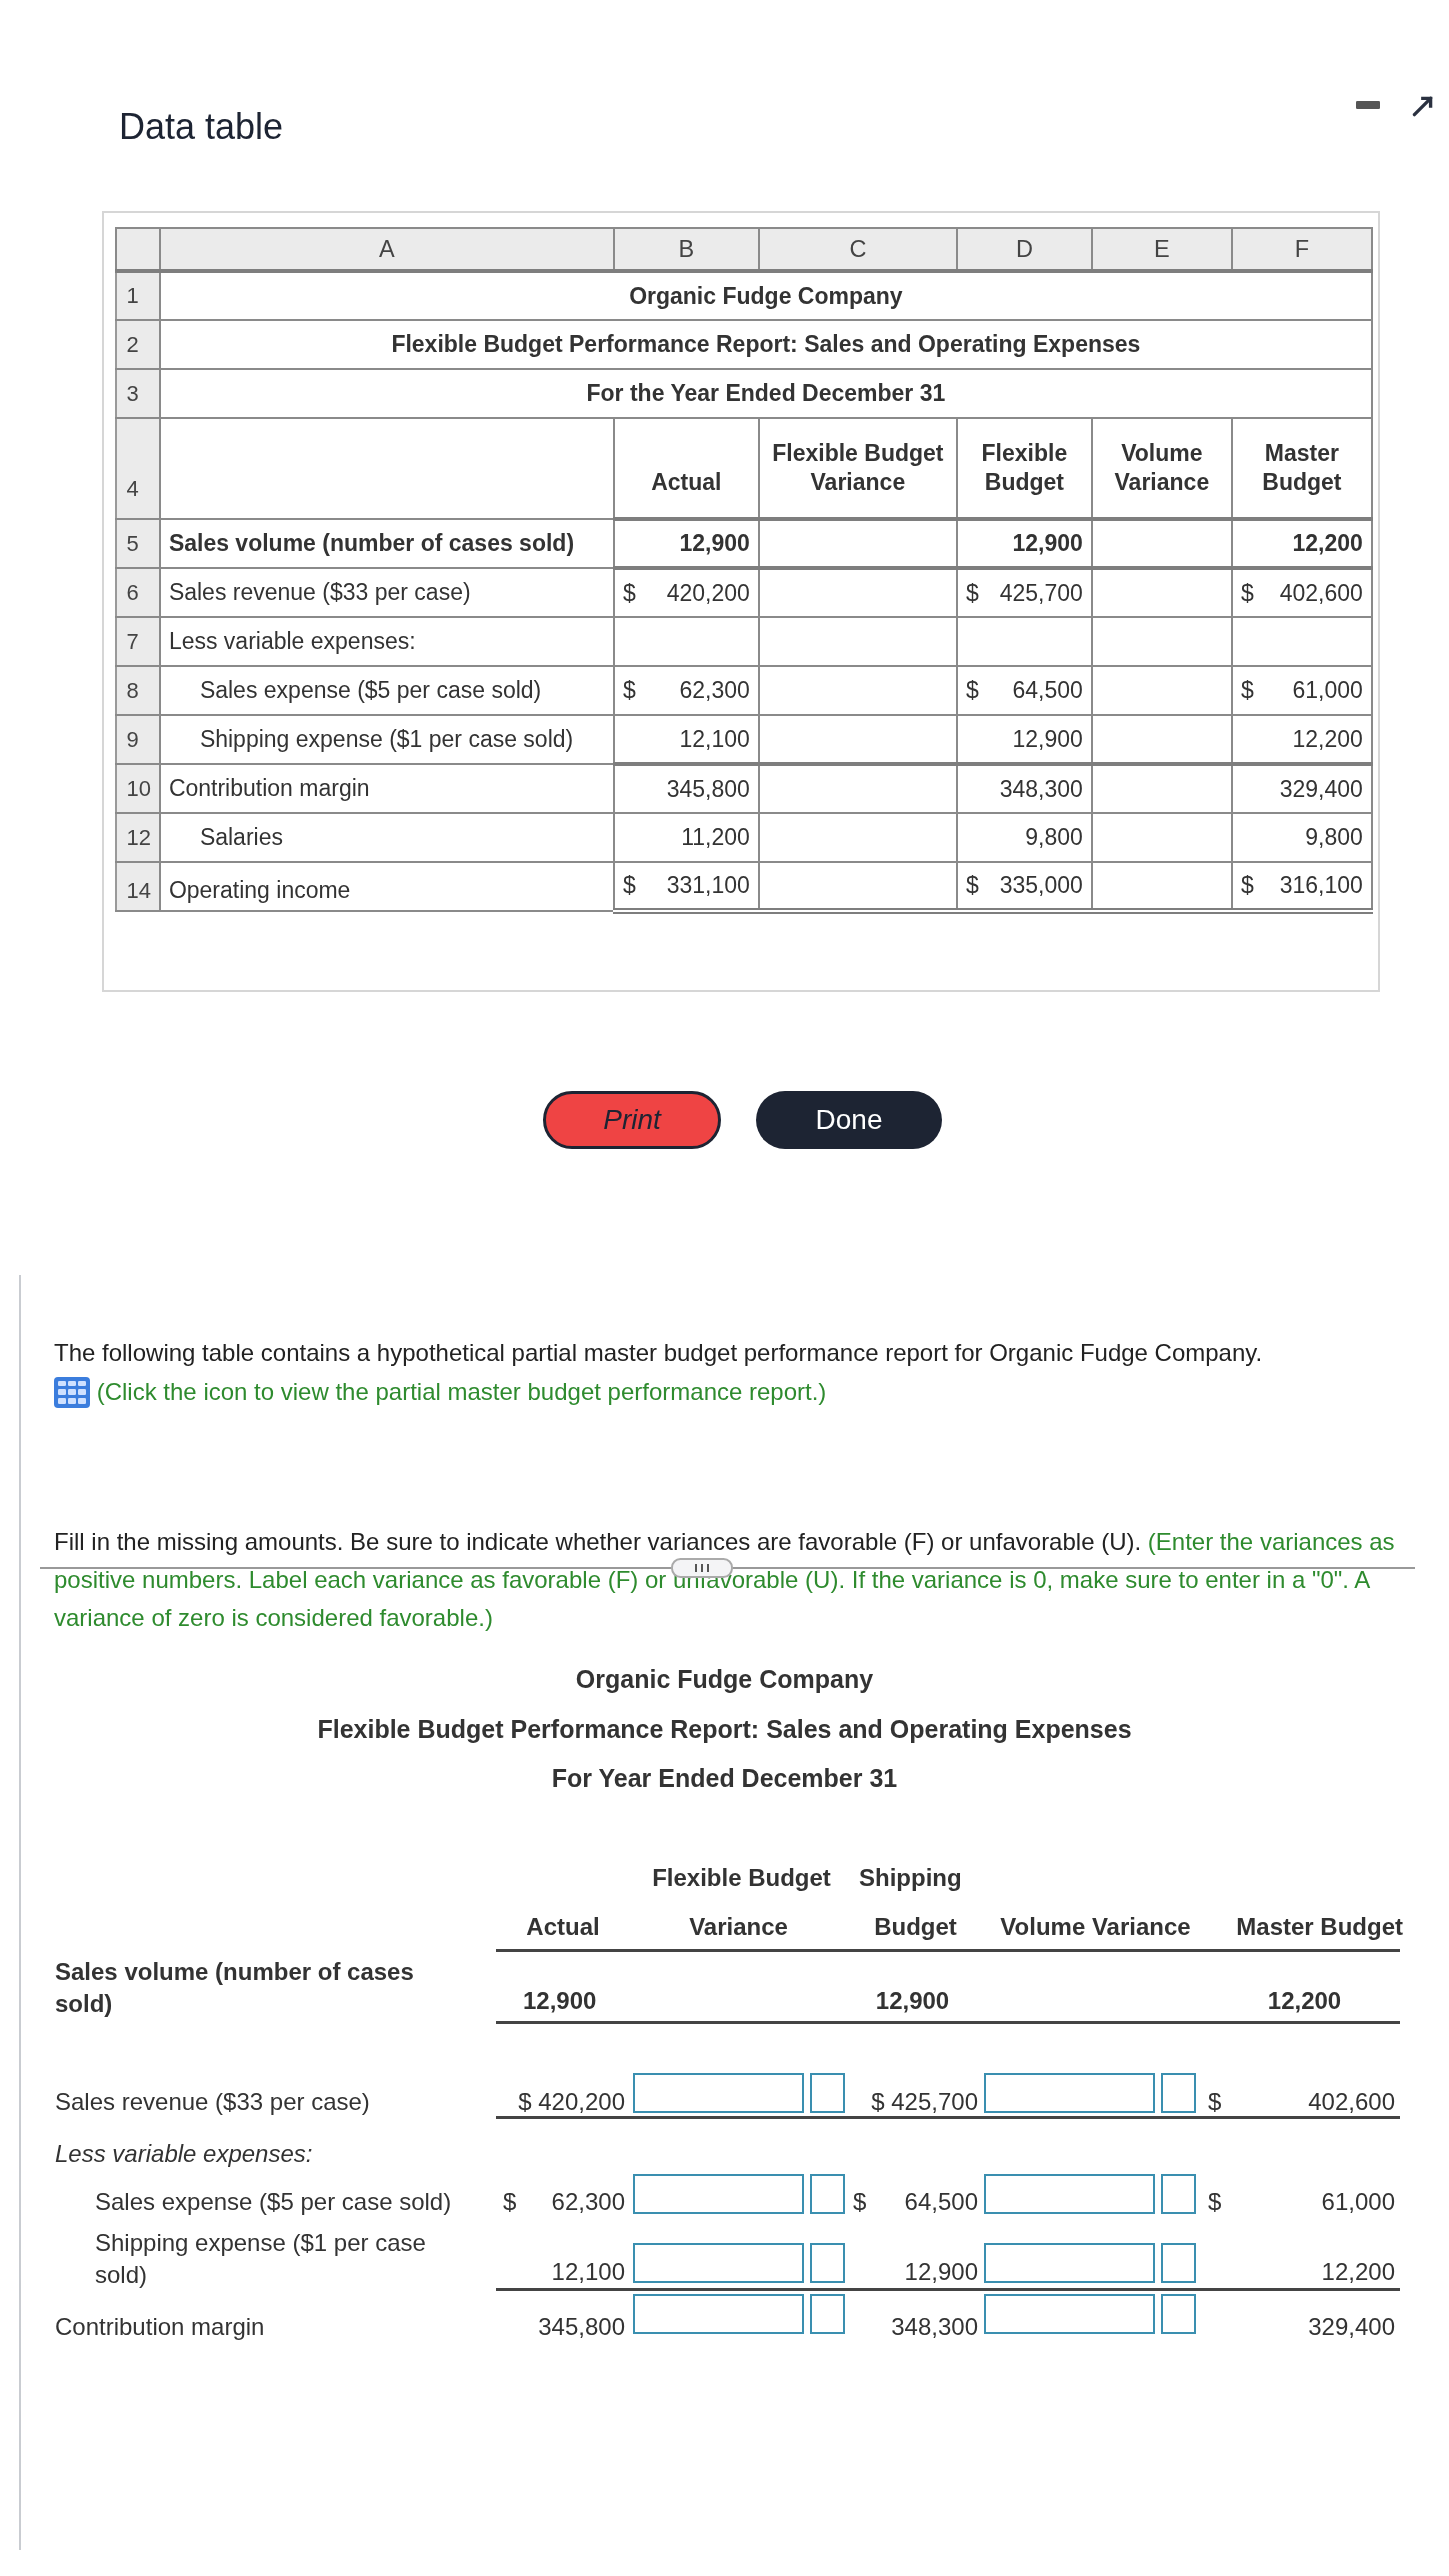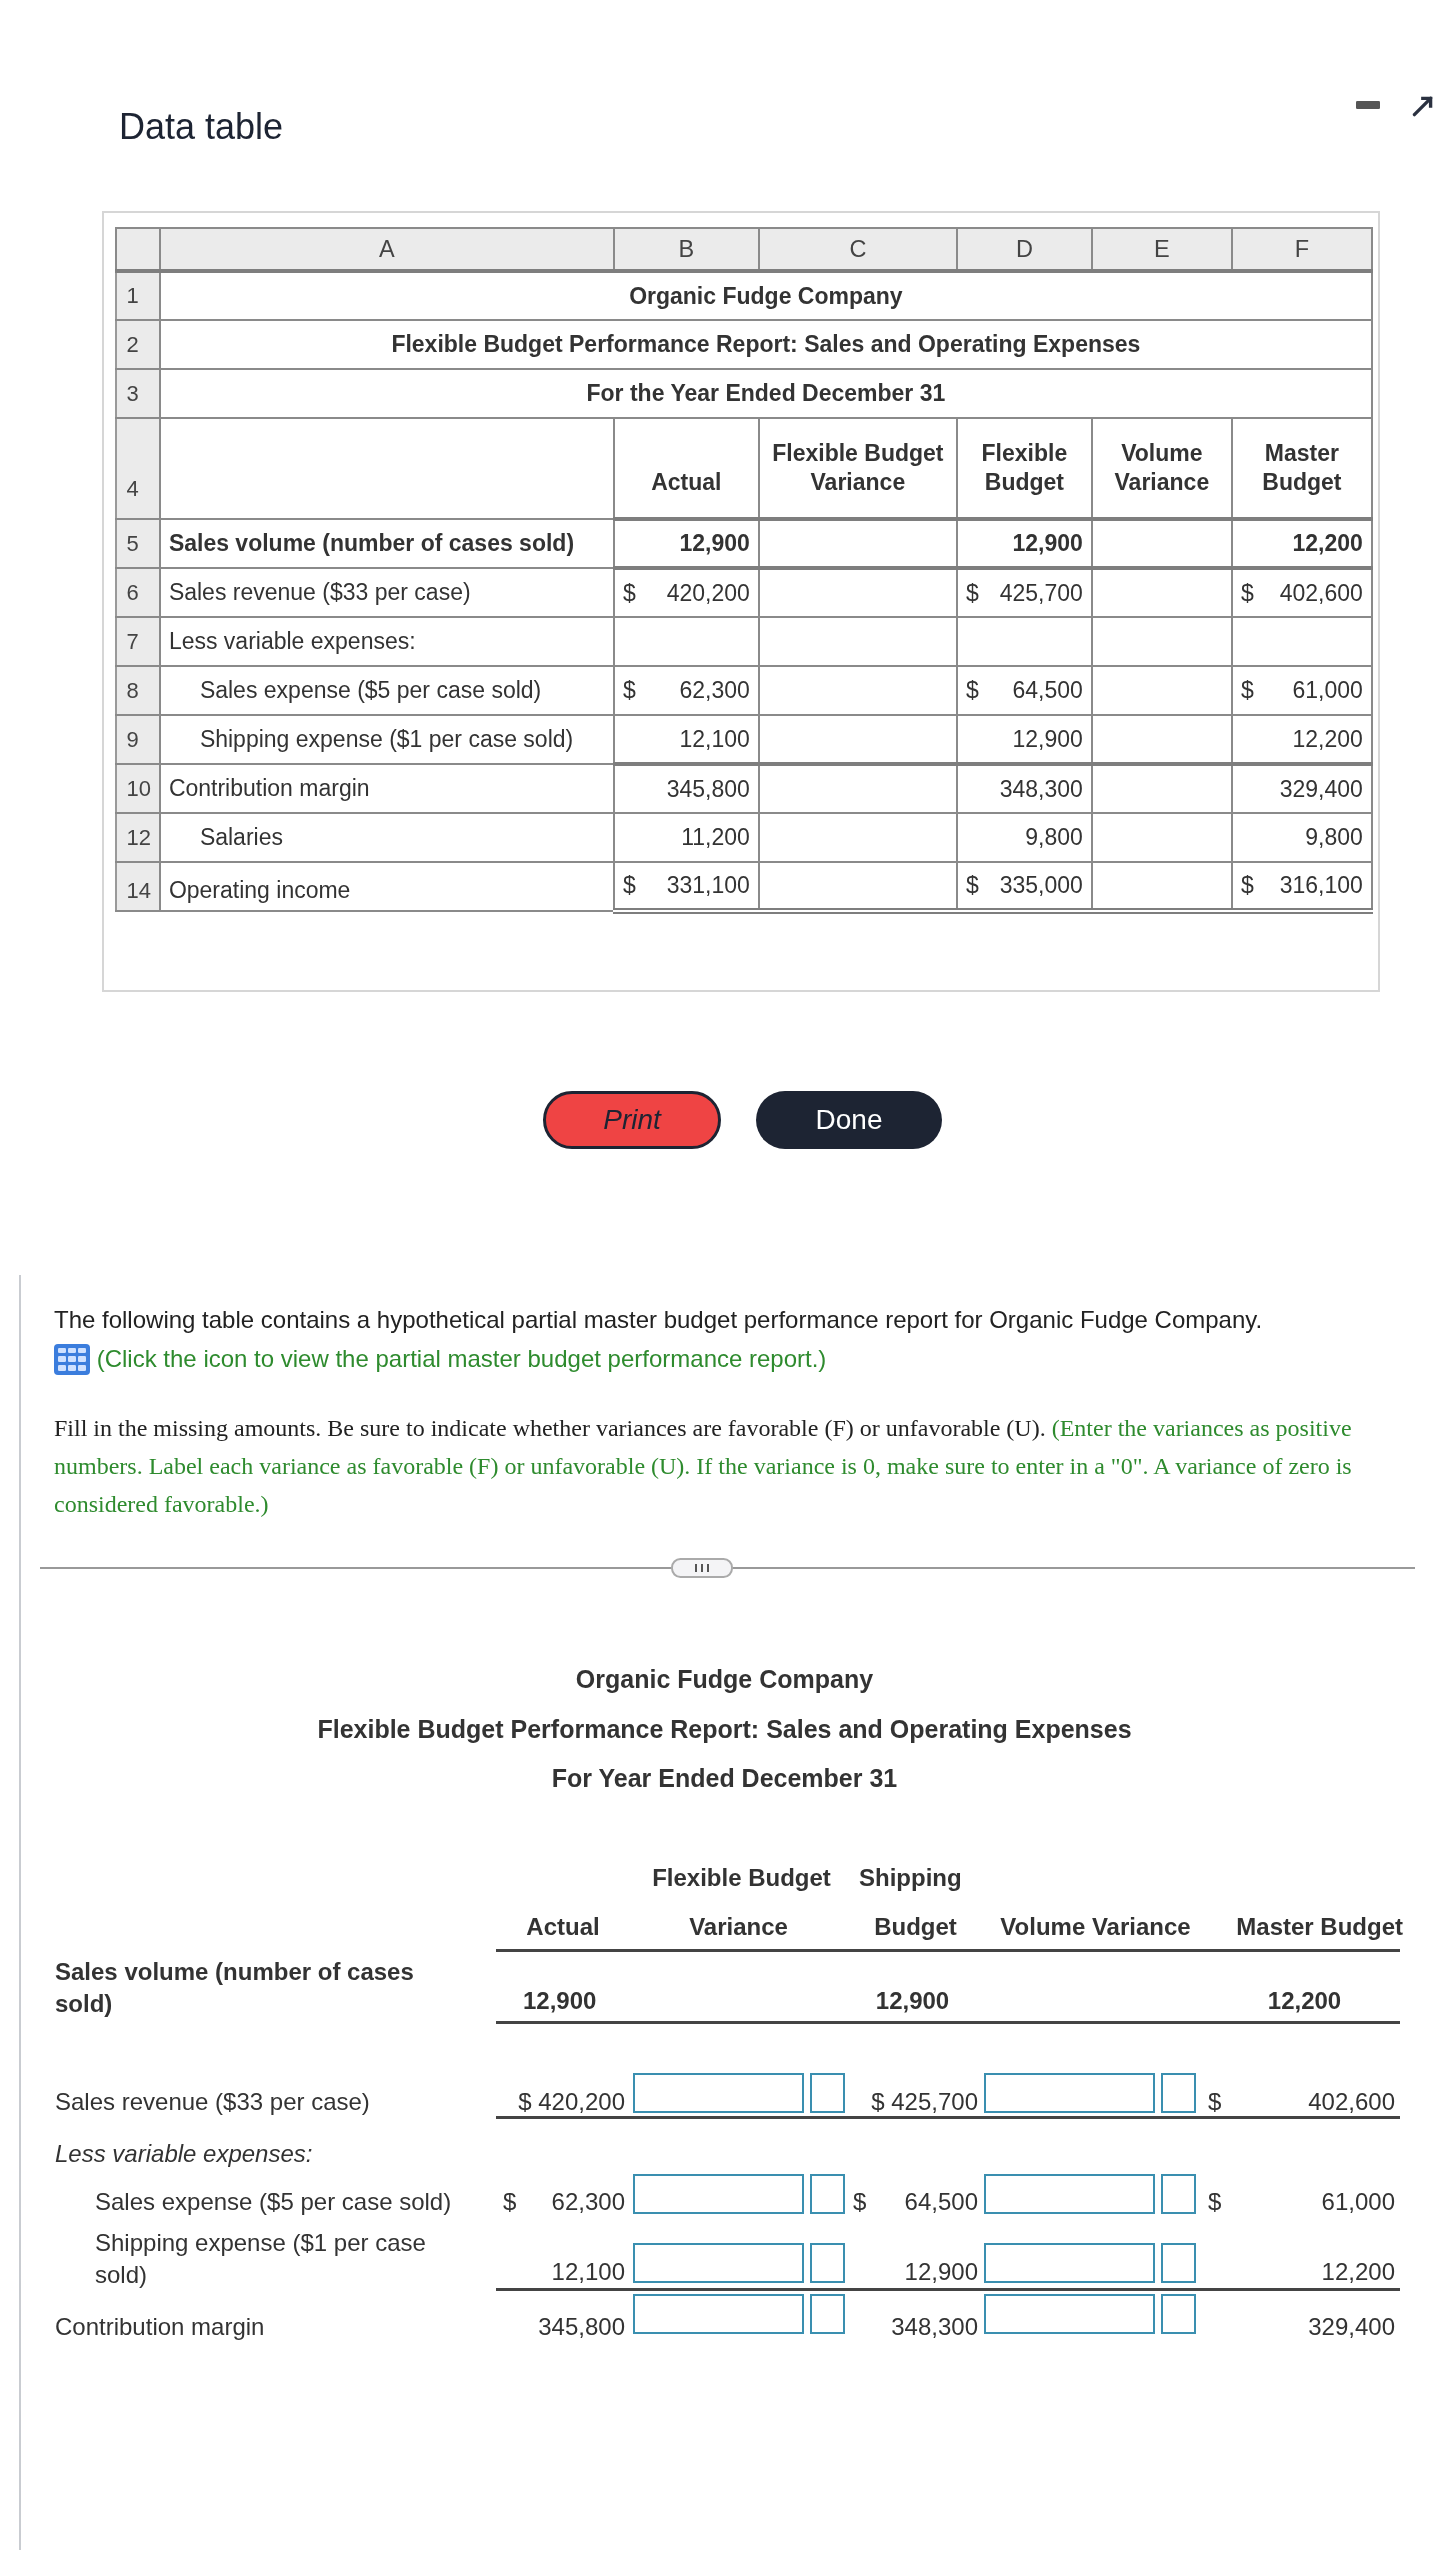--- a/index.html
+++ b/index.html
@@ -28,26 +28,26 @@
   .sheet .dol { display: flex; justify-content: space-between; }
   .sheet tr.thickb td.dc { border-bottom: 4.7px solid #7e7e7e; }
   .sheet tr.dbl td.dc { border-bottom: 6px double #7e7e7e; }
   .sheet td.rn, .sheet td.lab { border-left-color: #9a9a9a; }
 
   .btn { position: absolute; top: 1091px; height: 58px; border-radius: 29px; font-size: 28px; display: flex; align-items: center; justify-content: center; cursor: pointer; }
   .btn-print { left: 543px; width: 178px; border: 3.4px solid #1d2433; background: #ef4444; color: #1d2433; font-style: italic; }
   .btn-done { left: 756px; width: 186px; background: #1d2433; color: #fff; border: none; }
 
   
-  .q-text { position: absolute; left: 54px; width: 1342px; font-size: 24px; line-height: 38px; color: #222; }
+  .q-text { position: absolute; left: 54px; width: 1342px; font-size: 24px; line-height: 38px; color: #222; margin-top: 33px; }
   .q1 { top: 1301px; }
   .q-link { top: 1340px; color: #2e8b2e; display: flex; align-items: center; gap: 6.7px; cursor: pointer; }
   .tbl-icon { width: 36px; height: 31px; background: #3b7ddd; border-radius: 4px; display: grid; grid-template-columns: repeat(3, 1fr); gap: 2.7px; padding: 4px; }
   .tbl-icon span { background: #cfe1ff; border-radius: 1.3px; }
-  .q2 { top: 1409px; font-family: Liberation Serif, serif; }
+  .q2 { top: 1490px; }
   .green { color: #2e8b2e; }
 
   .divider { position: absolute; left: 40px; top: 1567px; width: 1375px; height: 2px; background: #999; }
   .div-handle { position: absolute; left: 671px; top: 1558px; width: 62px; height: 20px; background: #f4f4f6; border: 2px solid #aaa; border-radius: 9.4px; display: flex; align-items: center; justify-content: center; gap: 4px; cursor: pointer; }
   .div-handle i { width: 2px; height: 8px; background: #555; display: block; }
 
   .rpt-title { position: absolute; left: 0; width: 1449px; text-align: center; font-size: 25px; font-weight: bold; color: #333; }
 
   
   .ans { position: absolute; font-size: 24px; color: #333; }

